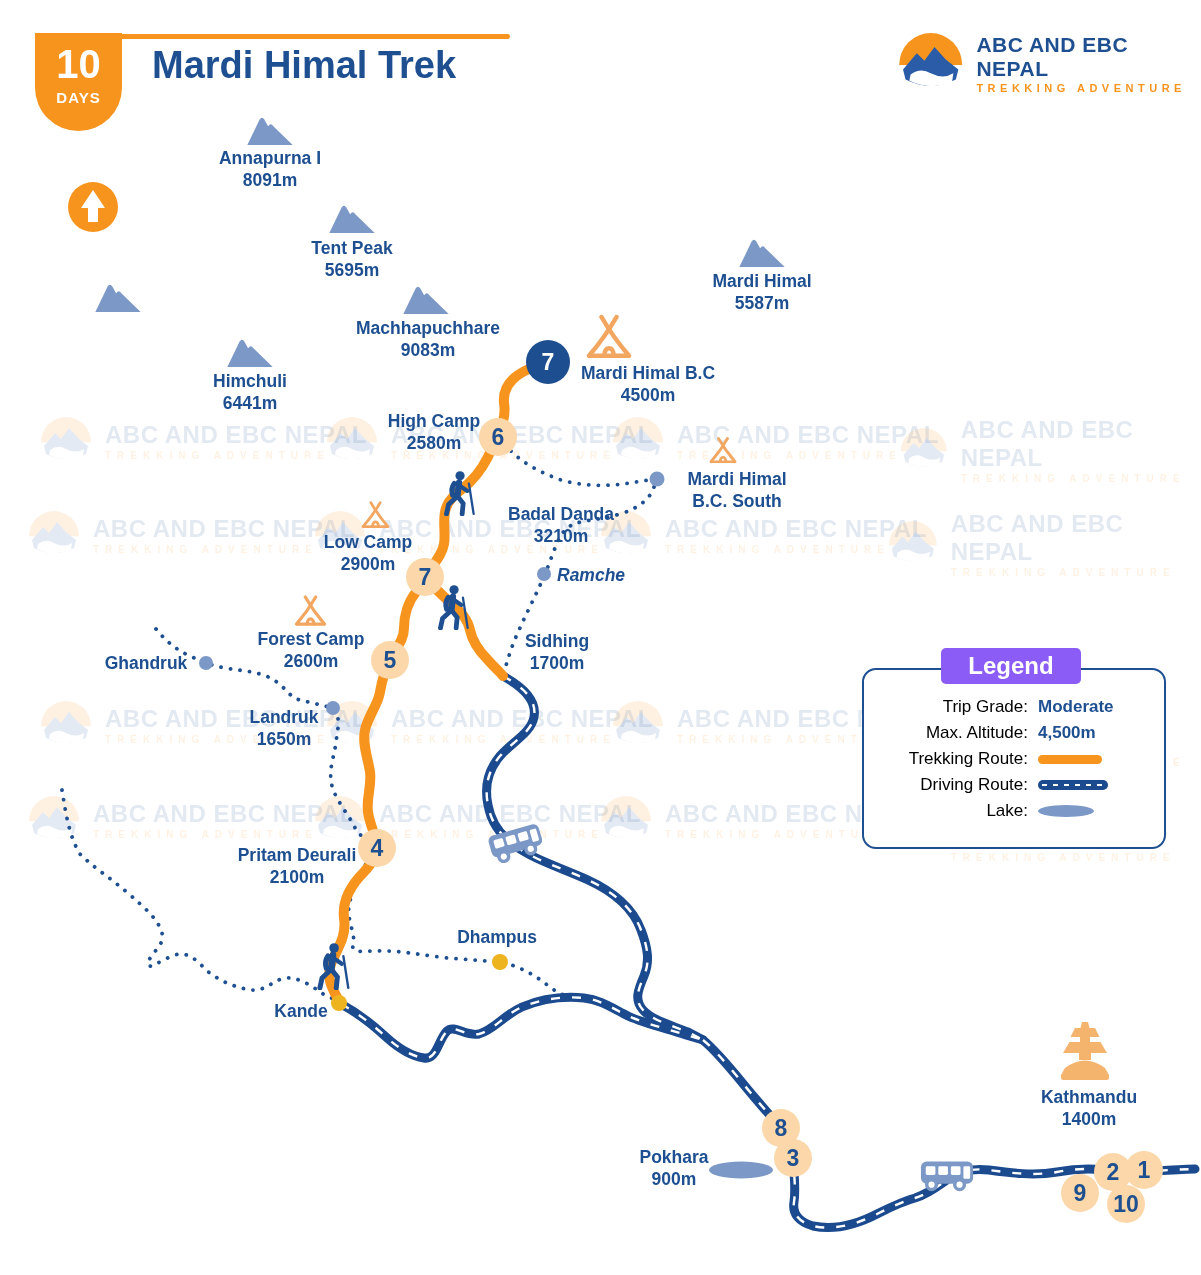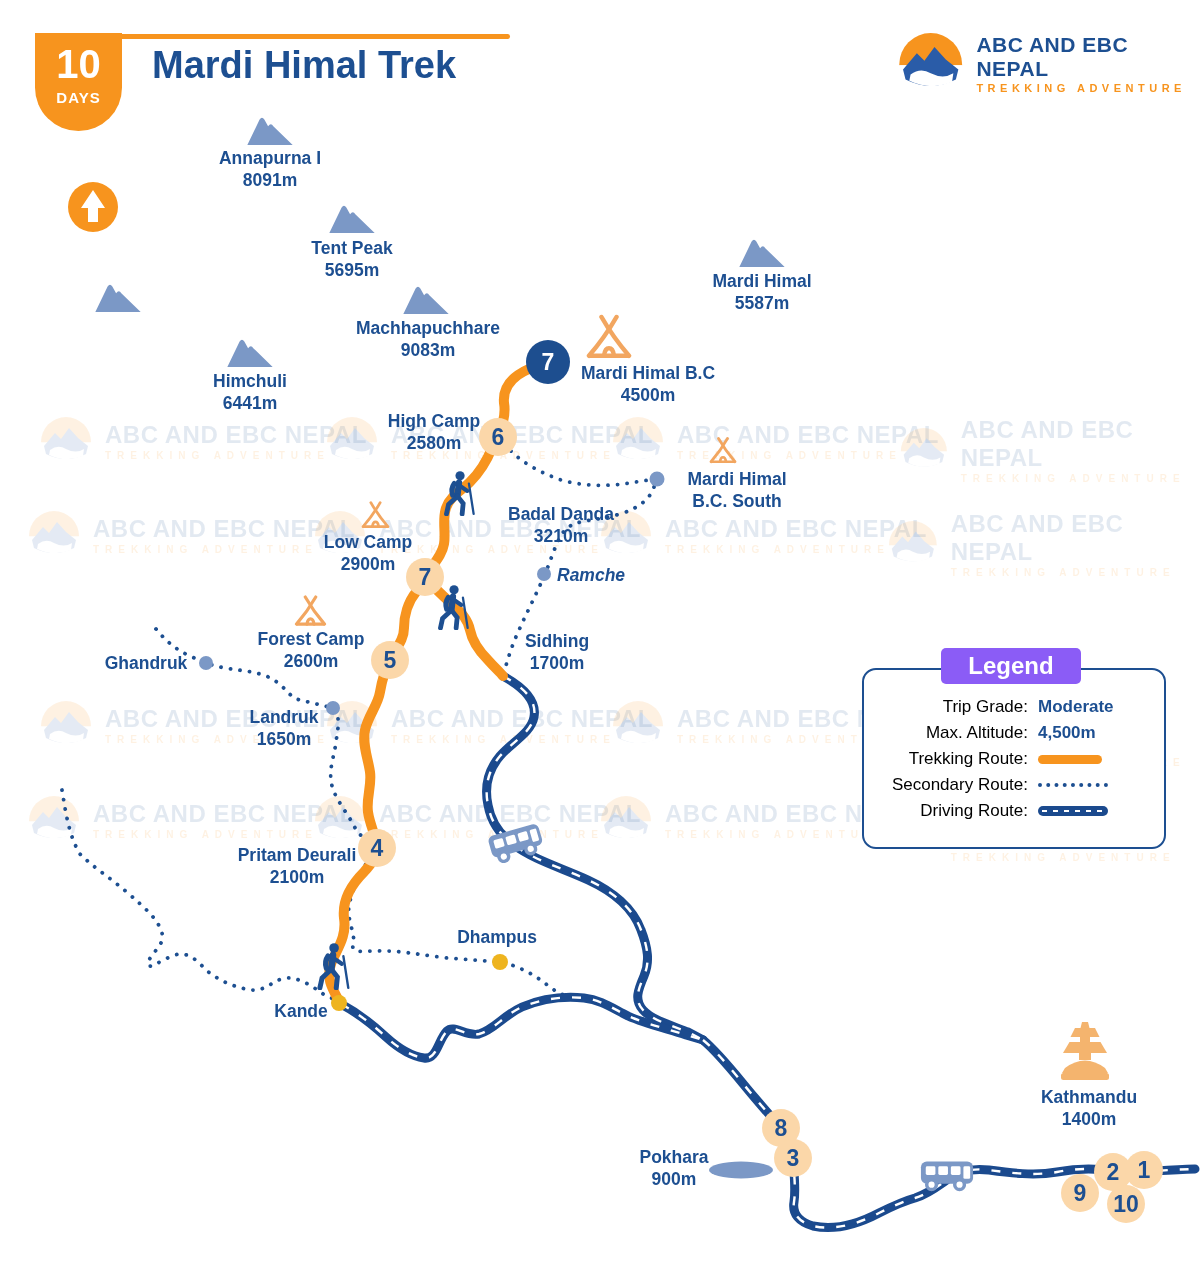--- a/index.html
+++ b/index.html
@@ -313,31 +313,31 @@
         <div class="ll">Max. Altitude:</div>
       <div class="lv">4,500m</div>
       </div>
     <div class="lrow">
         <div class="ll">Trekking Route:</div>
       <div class="lv">
           <div class="sw-trek"></div>
         </div>
       </div>
     <div class="lrow">
-        <div class="ll">Secondary Route:</div>
-      <div class="lv">
-          <div class="sw-sec"></div>
-        </div>
-      </div>
-    <div class="lrow">
         <div class="ll">Driving Route:</div>
       <div class="lv">
           <div class="sw-drv"></div>
         </div>
       </div>
+    <div class="lrow">
+        <div class="ll">Lake:</div>
+      <div class="lv">
+          <div class="sw-lake"></div>
+        </div>
+      </div>
   </div>
 
 <div class="wm" style="left: 40px; top: 416px;">
       <svg width="52" height="52" viewBox="0 0 52 52">
         <use href="#logoc"></use>
       </svg>
       <div>
         <div class="w1">ABC AND EBC NEPAL</div>
         <div class="w2">TREKKING ADVENTURE</div>
       </div>

